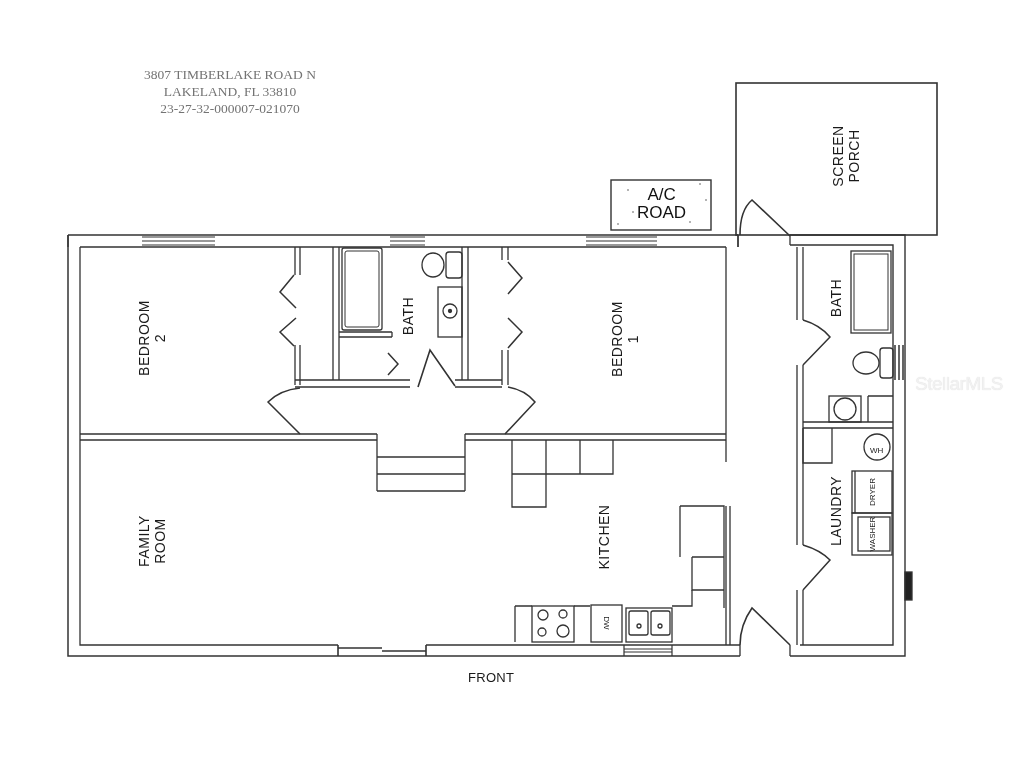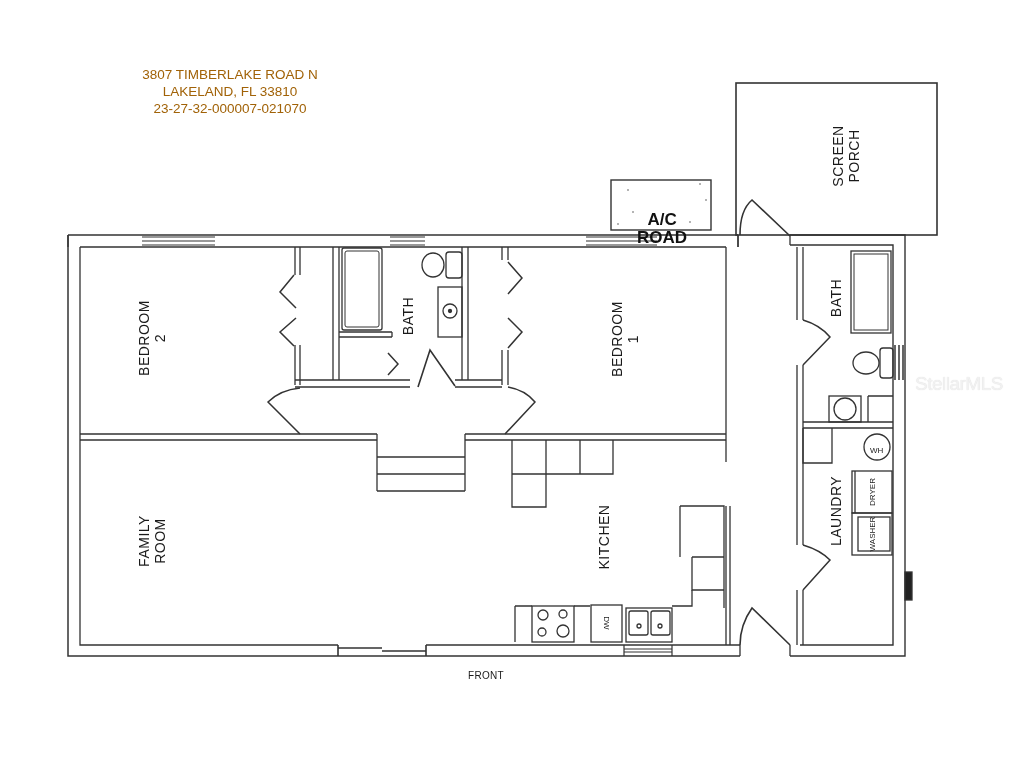--- a/index.html
+++ b/index.html
@@ -1,31 +1,31 @@
 <!DOCTYPE html>
 <html><head>
 <meta charset="utf-8">
 <style>
   html, body { margin:0; padding:0; background:#ffffff; }
   body { width:1024px; height:768px; position:relative; overflow:hidden;
          font-family:"Liberation Sans", "DejaVu Sans", sans-serif; color:#1a1a1a; }
   #plan { position:absolute; left:0; top:0; width:1024px; height:768px; }
   .addr { position:absolute; left:100px; top:66px; width:260px; text-align:center;
-          font-size:13.5px; line-height:17px; color:#a16207; }
+          font-size:13.5px; line-height:17px; color:#737373;font-family:Liberation Serif, serif; }
   .addr div { white-space:nowrap; }
-  .front { position:absolute; left:468px; top:670px; font-size:10px; letter-spacing:0.3px; }
+  .front { position:absolute; left:468px; top:670px; font-size:13px; letter-spacing:0.3px; }
   .lbl { position:absolute; font-size:14px; line-height:16px; text-align:center;
          white-space:nowrap; transform-origin:center center; letter-spacing:0.5px; }
   .rot { transform:translate(-50%,-50%) rotate(-90deg); }
   .rot90 { transform:translate(-50%,-50%) rotate(90deg); }
   .small { font-size:8px; letter-spacing:0; }
   .wm { position:absolute; left:915px; top:373px; font-size:19px; color:#f1f1f1;
         text-shadow:0 0 1px #d9d9d9; font-weight:normal; letter-spacing:-0.5px; }
   .acl { position:absolute; left:637px; top:186px; font-size:17px; line-height:18px;
-         text-align:center; font-weight:bold; color:#111;margin-top:25px; }
+         text-align:center; font-weight:normal; color:#111; }
 </style>
 </head>
 <body>
 
 <div class="addr">
   <div>3807 TIMBERLAKE ROAD N</div>
   <div>LAKELAND, FL 33810</div>
   <div>23-27-32-000007-021070</div>
 </div>
 

